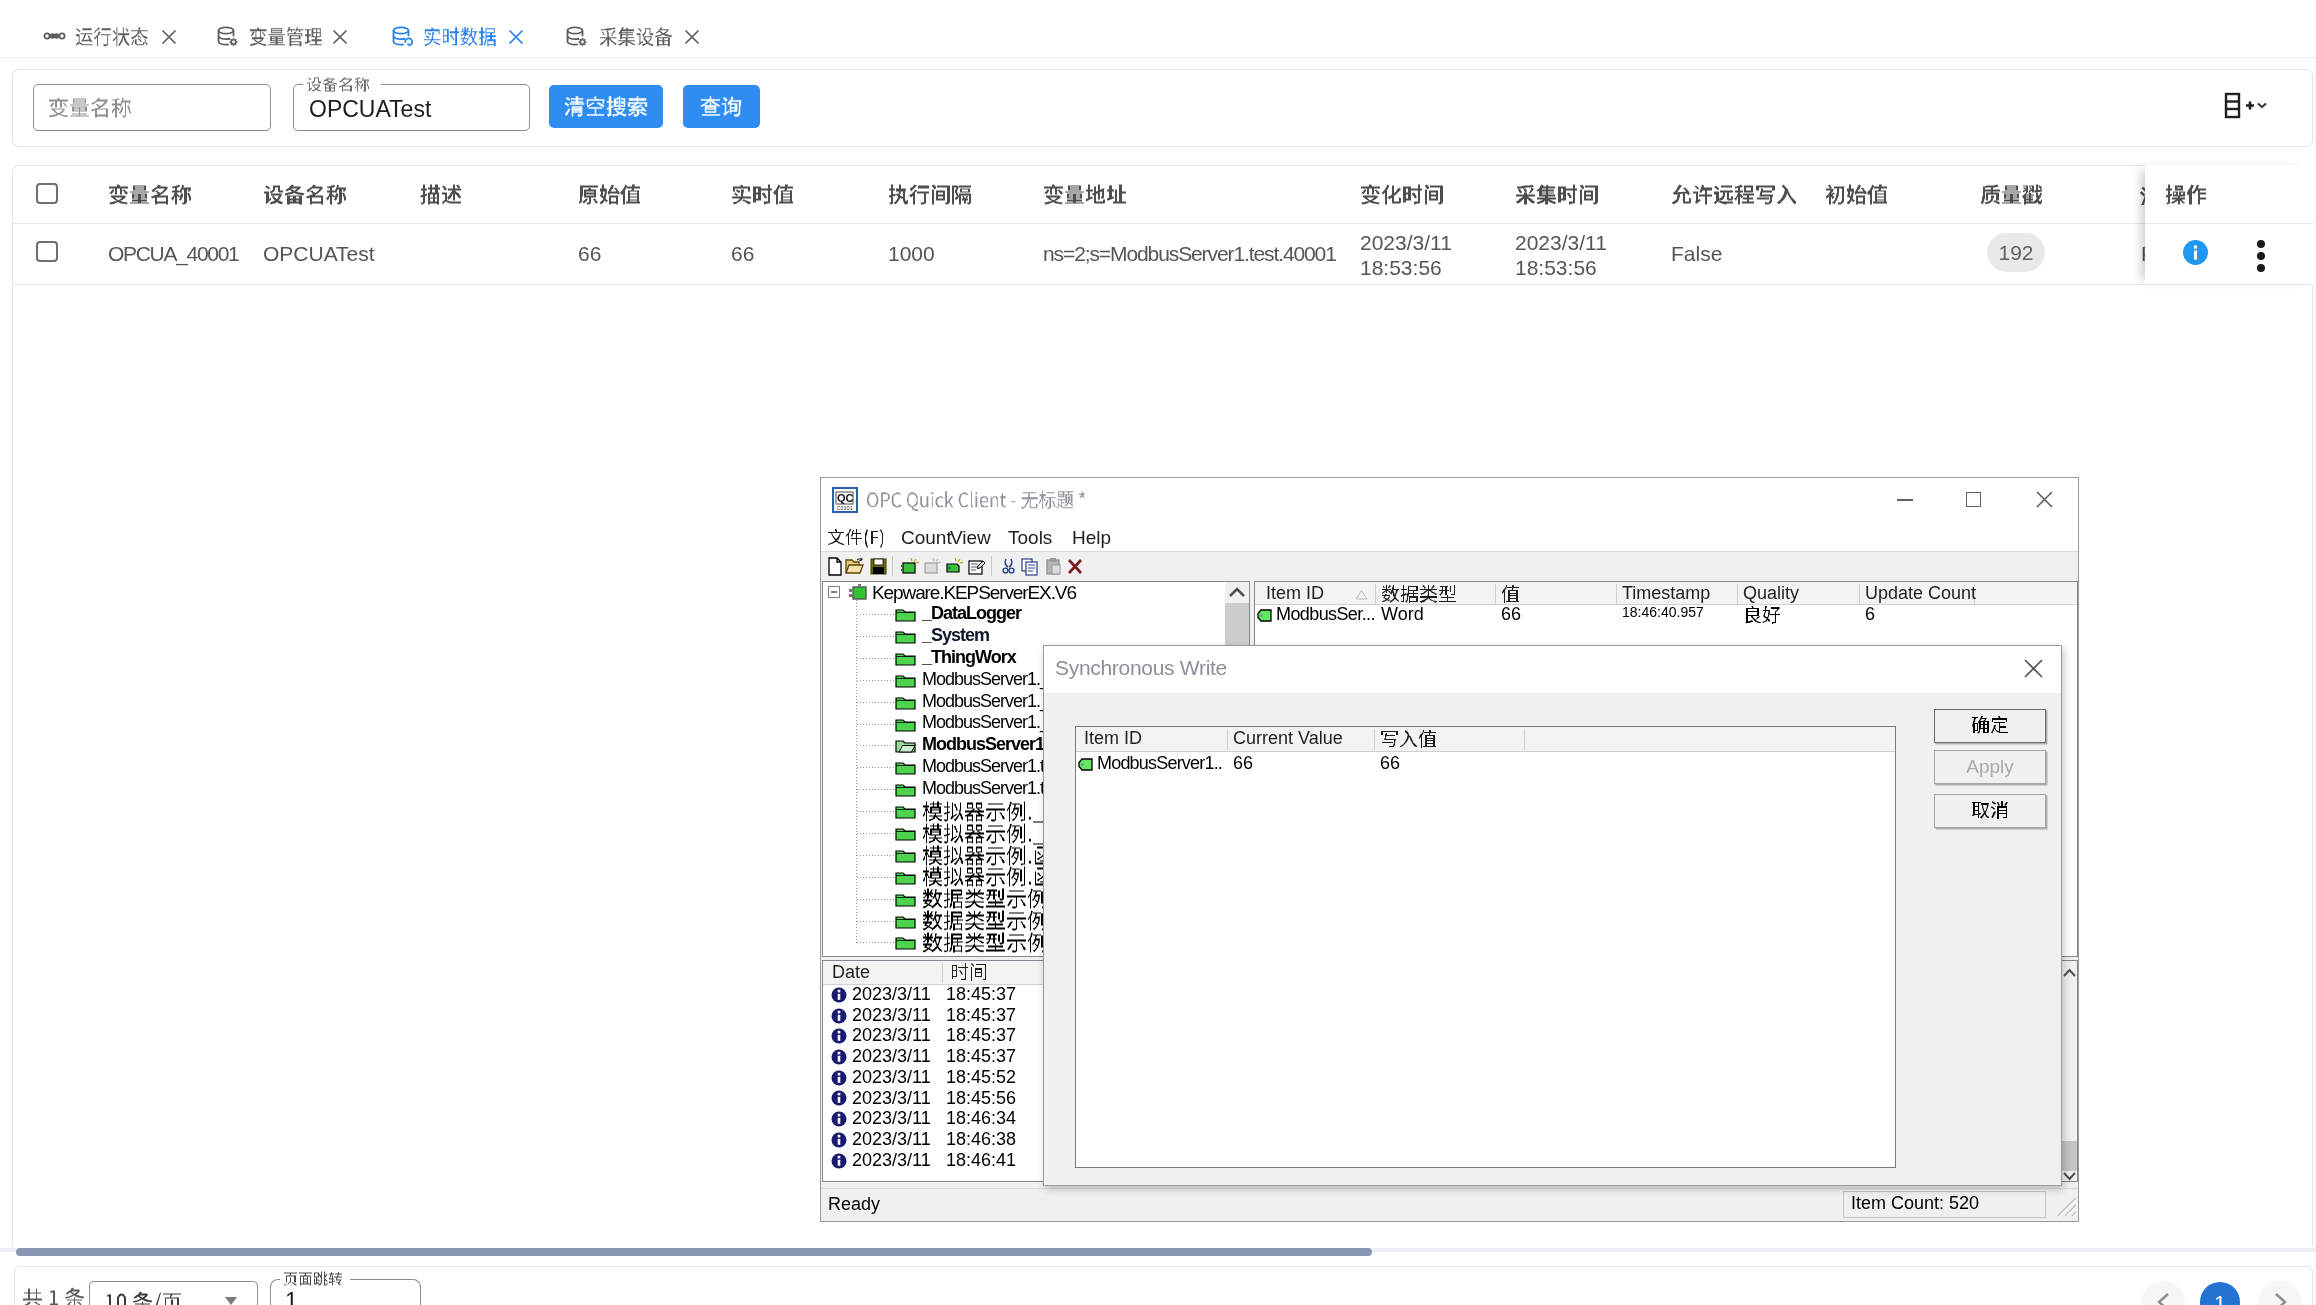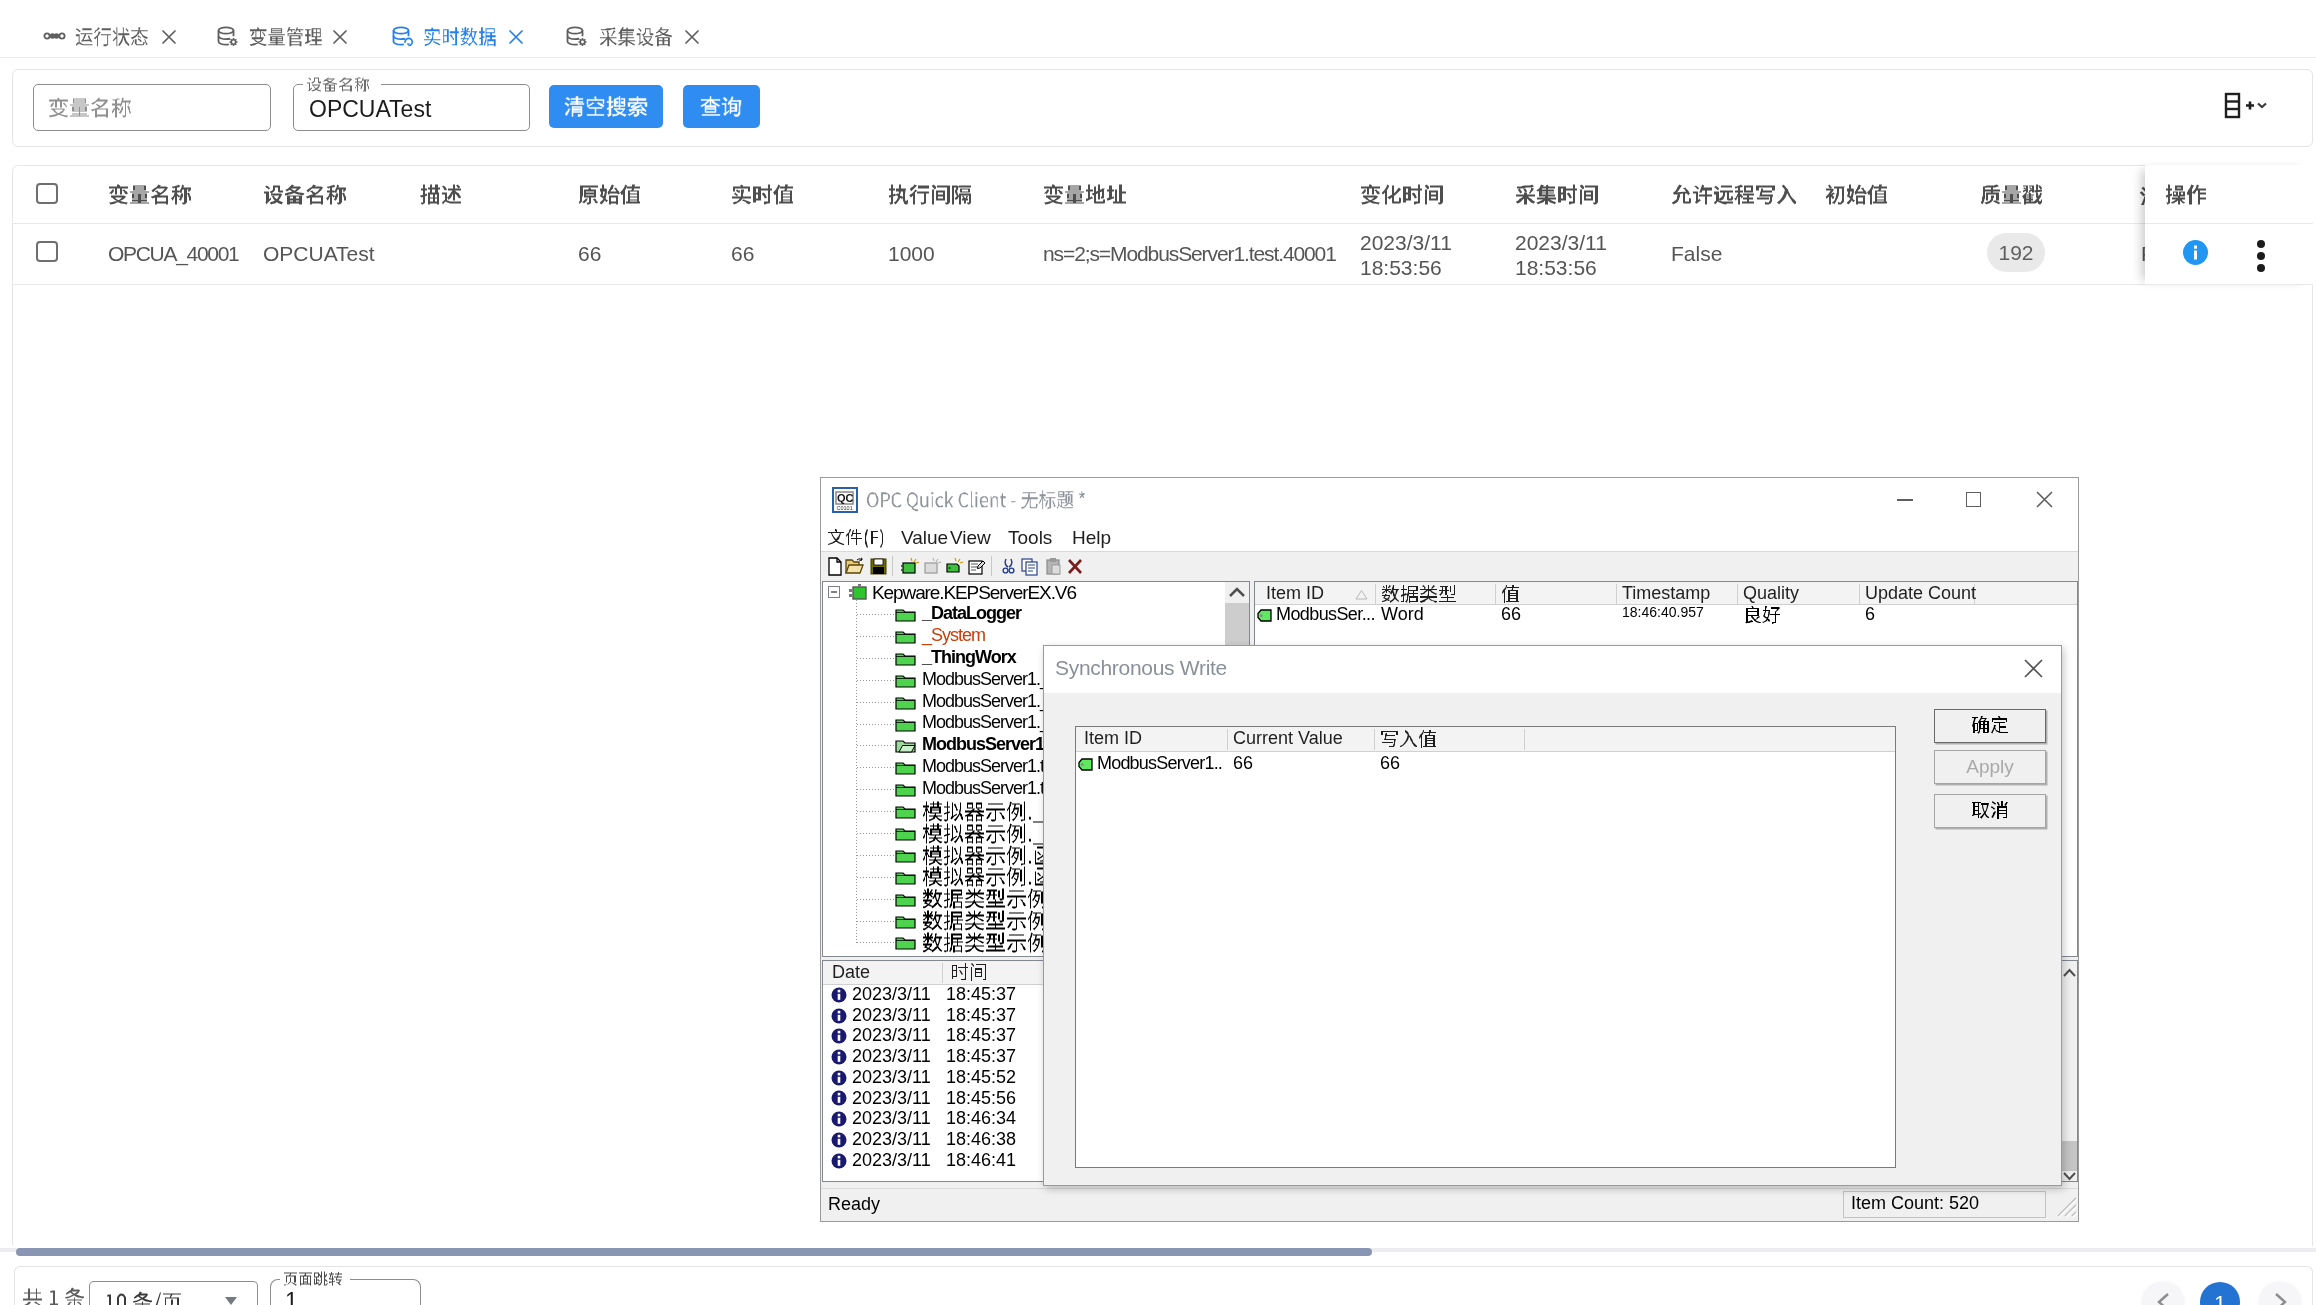--- a/index.html
+++ b/index.html
@@ -178,21 +178,21 @@
     <path transform="scale(0.89 1) translate(0 23.2)" d="M7 0Q6 0 4 -1Q3 -2 2 -3Q1 -5 1 -7Q1 -10 2 -11Q3 -13 4 -14Q6 -15 7 -15Q9 -15 11 -14Q12 -13 13 -11Q14 -10 14 -7Q14 -5 13 -3Q12 -2 11 -1Q9 0 7 0ZM7 -1Q9 -1 10 -2Q11 -3 11 -4Q12 -6 12 -7Q12 -9 11 -11Q11 -12 10 -13Q9 -13 7 -13Q6 -13 5 -13Q4 -12 4 -11Q3 -9 3 -7Q3 -6 4 -4Q4 -3 5 -2Q6 -1 7 -1Z M17 0V-15H21Q23 -15 24 -14Q25 -14 26 -13Q27 -12 27 -10Q27 -9 26 -8Q25 -7 24 -6Q23 -6 21 -6H19V0ZM19 -7H21Q23 -7 24 -8Q25 -9 25 -10Q25 -12 24 -13Q23 -13 21 -13H19Z M35 0Q34 0 33 0Q31 -1 30 -2Q30 -3 29 -4Q29 -6 29 -7Q29 -9 29 -11Q30 -12 31 -13Q31 -14 33 -14Q34 -15 35 -15Q37 -15 38 -14Q39 -14 39 -13L38 -12Q38 -13 37 -13Q36 -13 35 -13Q34 -13 33 -13Q32 -12 31 -11Q31 -9 31 -7Q31 -6 31 -4Q32 -3 33 -2Q34 -1 35 -1Q36 -1 37 -2Q38 -2 39 -3L40 -2Q39 -1 38 0Q36 0 35 0Z M52 0Q50 0 49 -1Q47 -2 47 -3Q46 -5 46 -7Q46 -10 47 -11Q47 -13 49 -14Q50 -15 52 -15Q54 -15 55 -14Q57 -13 58 -11Q58 -10 58 -7Q58 -5 58 -3Q57 -2 55 -1Q54 0 52 0ZM52 -1Q53 -1 54 -2Q55 -3 56 -4Q57 -6 57 -7Q57 -9 56 -11Q55 -12 54 -13Q53 -13 52 -13Q51 -13 50 -13Q49 -12 48 -11Q48 -9 48 -7Q48 -6 48 -4Q49 -3 50 -2Q51 -1 52 -1ZM57 4Q55 4 54 3Q53 3 52 2Q52 1 51 0L53 0Q53 1 54 1Q54 2 55 2Q56 2 57 2Q57 2 58 2Q58 2 58 2L59 3Q58 3 58 4Q57 4 57 4Z M65 0Q63 0 62 -1Q61 -2 61 -4V-11H63V-4Q63 -3 64 -2Q64 -1 65 -1Q66 -1 67 -2Q67 -2 68 -3V-11H70V0H68L68 -2H68Q67 -1 67 0Q66 0 65 0Z M74 0V-11H75V0ZM74 -13Q74 -13 74 -13Q73 -14 73 -14Q73 -15 74 -15Q74 -15 74 -15Q75 -15 75 -15Q76 -15 76 -14Q76 -14 75 -13Q75 -13 74 -13Z M83 0Q82 0 81 0Q80 -1 79 -2Q78 -4 78 -5Q78 -7 79 -9Q80 -10 81 -10Q82 -11 83 -11Q85 -11 85 -11Q86 -10 87 -10L86 -9Q85 -9 85 -9Q84 -10 84 -10Q83 -10 82 -9Q81 -9 81 -8Q80 -7 80 -5Q80 -4 81 -3Q81 -2 82 -2Q83 -1 84 -1Q84 -1 85 -2Q86 -2 86 -2L87 -1Q86 0 85 0Q84 0 83 0Z M89 0V-16H91V-5H91L96 -11H98L94 -6L98 0H96L93 -5L91 -3V0Z M110 0Q109 0 108 0Q107 -1 106 -2Q105 -3 105 -4Q104 -6 104 -7Q104 -9 105 -11Q105 -12 106 -13Q107 -14 108 -14Q109 -15 111 -15Q112 -15 113 -14Q114 -14 115 -13L114 -12Q113 -13 112 -13Q112 -13 111 -13Q109 -13 108 -13Q107 -12 107 -11Q106 -9 106 -7Q106 -6 107 -4Q107 -3 108 -2Q109 -1 111 -1Q112 -1 112 -2Q113 -2 114 -3L115 -2Q114 -1 113 0Q112 0 110 0Z M119 0Q119 0 118 0Q118 0 118 -1Q118 -1 118 -2V-16H119V-2Q119 -2 120 -1Q120 -1 120 -1Q120 -1 120 -1Q120 -1 120 -1L121 0Q120 0 120 0Q120 0 119 0Z M123 0V-11H125V0ZM124 -13Q124 -13 123 -13Q123 -14 123 -14Q123 -15 123 -15Q124 -15 124 -15Q125 -15 125 -15Q125 -15 125 -14Q125 -14 125 -13Q125 -13 124 -13Z M133 0Q132 0 130 0Q129 -1 129 -2Q128 -4 128 -5Q128 -7 128 -8Q129 -9 129 -10Q130 -10 131 -11Q132 -11 133 -11Q134 -11 135 -11Q136 -10 137 -9Q137 -8 137 -6Q137 -6 137 -5Q137 -5 137 -5H130Q130 -4 130 -3Q131 -2 132 -2Q132 -1 133 -1Q134 -1 135 -1Q135 -2 136 -2L137 -1Q136 0 135 0Q134 0 133 0ZM130 -6H136Q136 -8 135 -9Q134 -10 133 -10Q132 -10 131 -9Q131 -9 130 -8Q130 -7 130 -6Z M140 0V-11H141L141 -9H142Q142 -10 143 -11Q144 -11 145 -11Q147 -11 148 -10Q148 -9 148 -7V0H147V-7Q147 -8 146 -9Q146 -10 145 -10Q144 -10 143 -9Q142 -9 142 -8V0Z M155 0Q154 0 154 0Q153 -1 153 -1Q152 -2 152 -3V-9H151V-11L152 -11L153 -14H154V-11H157V-9H154V-3Q154 -2 155 -2Q155 -1 156 -1Q156 -1 156 -1Q157 -1 157 -2L157 0Q157 0 156 0Q156 0 155 0Z M163 -5V-6H168V-5Z M175 -10H193V-8H175ZM176 -15H191V-14H176ZM184 -8H185V-1Q185 -1 186 0Q186 0 187 0Q187 0 187 0Q188 0 188 0Q189 0 189 0Q190 0 190 0Q191 0 191 -1Q191 -1 191 -1Q191 -2 191 -4Q192 -3 192 -3Q192 -3 192 -3Q193 -3 193 -3Q193 -1 192 0Q192 0 192 1Q191 1 190 1Q190 1 190 1Q189 1 189 1Q188 1 188 1Q187 1 187 1Q187 1 186 1Q185 1 185 1Q184 1 184 0Q184 0 184 -1ZM183 -15H184Q184 -13 184 -12Q184 -10 184 -9Q183 -7 183 -6Q182 -4 181 -3Q180 -1 179 0Q177 1 175 2Q175 1 175 1Q175 1 174 0Q176 0 178 -1Q179 -2 180 -4Q181 -5 181 -6Q182 -8 182 -9Q182 -11 182 -12Q183 -14 183 -15Z M203 -15H212V-14H203ZM202 -10H213V-9H202ZM206 -10H208V0Q208 0 208 1Q208 1 207 1Q207 1 206 1Q205 2 204 2Q204 1 204 1Q204 0 204 0Q204 0 205 0Q206 0 206 0Q206 0 206 0Q206 0 206 0ZM209 -6 210 -7Q211 -6 211 -5Q212 -4 212 -3Q213 -2 213 -1L211 0Q211 -1 211 -2Q211 -3 210 -4Q210 -6 209 -6ZM203 -7 205 -7Q204 -5 204 -4Q204 -3 203 -2Q203 -1 202 0Q202 0 202 -1Q202 -1 201 -1Q201 -1 201 -1Q202 -2 202 -4Q203 -5 203 -7ZM195 -13H202V-11H195ZM198 -17H199V2H198ZM197 -12 198 -11Q198 -10 198 -9Q197 -8 197 -7Q197 -6 196 -5Q195 -4 195 -3Q195 -3 195 -3Q195 -4 194 -4Q194 -4 194 -4Q195 -5 195 -6Q196 -8 197 -9Q197 -10 197 -12ZM199 -11Q199 -11 200 -10Q200 -10 200 -9Q201 -8 201 -8Q202 -7 202 -7L201 -6Q201 -6 200 -7Q200 -7 200 -8Q199 -9 199 -9Q199 -10 198 -10Z M217 -12V-11H221V-12ZM217 -15V-13H221V-15ZM216 -16H223V-10H216ZM215 -8H224V-7H215ZM224 -16H233V-15H224ZM219 -8H220V0L219 -1ZM219 -5H223V-4H219ZM227 -15 229 -15Q229 -14 228 -14Q228 -13 228 -12L227 -13Q227 -13 227 -14Q227 -15 227 -15ZM217 -4Q217 -3 218 -2Q219 -1 220 -1Q221 0 223 0Q224 0 226 0Q226 0 227 0Q228 0 228 0Q229 0 230 0Q231 0 232 0Q233 0 233 0Q233 0 233 0Q232 1 232 1H231H226Q224 1 222 1Q221 1 220 0Q218 0 218 -1Q217 -2 216 -4ZM224 -13H232V-4H230V-12H226V-4H224ZM216 -6 217 -6Q217 -4 217 -2Q216 0 215 2Q215 1 215 1Q215 1 215 1Q214 1 214 1Q215 0 216 -2Q216 -4 216 -6ZM227 -11H229Q229 -8 229 -7Q228 -5 228 -4Q227 -3 226 -2Q225 -1 223 -1Q223 -1 223 -1Q223 -1 223 -2Q224 -2 225 -3Q226 -4 227 -5Q227 -6 227 -7Q227 -9 227 -11ZM228 -4 229 -5Q230 -4 230 -4Q231 -3 232 -3Q232 -2 233 -2L232 -1Q231 -1 231 -2Q230 -2 230 -3Q229 -3 228 -4Z M241 -9 240 -10 242 -12 239 -13 240 -14 242 -13 242 -16H243L243 -14L246 -14L246 -13L244 -12L245 -10L244 -9L243 -11Z" fill="#8f949c"></path>
   </svg>
 <div class="abs" style="left:1897px;top:499px;width:16px;height:2px;background:#5f5f5f"></div>
 <div class="abs" style="left:1966px;top:492px;width:15px;height:15px;border:1.6px solid #5f5f5f"></div>
 <svg class="abs" style="left:2036px;top:491px" width="17" height="17">
     <path d="M1 1 L16 16 M16 1 L1 16" stroke="#5f5f5f" stroke-width="1.6"></path>
   </svg>
 <svg style="position:absolute;left:827.0px;top:522.9px;overflow:visible" width="58.1" height="26.1">
     <path transform="scale(1.0 1) translate(0 20.9)" d="M13 -11 14 -11Q13 -8 12 -5Q10 -3 7 -1Q5 0 1 1Q1 1 1 1Q1 1 1 1Q1 0 1 0Q4 -1 6 -2Q9 -4 10 -6Q12 -8 13 -11ZM5 -11Q6 -8 8 -6Q9 -4 12 -2Q14 -1 17 0Q17 0 17 0Q17 1 17 1Q17 1 16 1Q13 0 11 -1Q8 -3 7 -5Q5 -8 4 -11ZM1 -12H17V-11H1ZM8 -15 9 -15Q9 -15 10 -14Q10 -13 10 -12L9 -12Q9 -13 8 -13Q8 -14 8 -15Z M29 -15H30V1H29ZM26 -14 27 -14Q27 -13 26 -11Q26 -10 26 -9Q25 -8 25 -7Q25 -7 24 -8Q24 -8 24 -8Q24 -8 24 -8Q24 -9 25 -10Q25 -11 25 -12Q26 -13 26 -14ZM26 -11H34V-10H26ZM24 -6H35V-5H24ZM23 -15 24 -15Q24 -13 23 -12Q22 -10 21 -9Q20 -8 19 -7Q19 -7 19 -7Q19 -7 19 -7Q19 -8 19 -8Q19 -9 20 -10Q21 -11 22 -12Q22 -14 23 -15ZM21 -10 22 -12 22 -12V1H21Z M40 4Q39 2 38 -1Q38 -3 38 -6Q38 -8 38 -10Q39 -13 40 -15L41 -14Q40 -12 40 -10Q39 -8 39 -6Q39 -3 40 -1Q40 1 41 3Z M44 0V-13H51V-12H46V-7H51V-6H46V0Z M54 4 53 3Q54 1 55 -1Q55 -3 55 -6Q55 -8 55 -10Q54 -12 53 -14L54 -15Q55 -13 56 -10Q56 -8 56 -6Q56 -3 56 -1Q55 2 54 4Z" fill="#1e1e1e"></path>
   </svg>
-<div class="t" style="left:901px;top:527px;font-size:19px;color:#1e1e1e">Value</div>
+<div class="t" style="left:901px;top:527px;font-size:19px;color:#1e1e1e">Count</div>
 <div class="t" style="left:950px;top:527px;font-size:19px;color:#1e1e1e">View</div>
 <div class="t" style="left:1008px;top:527px;font-size:19px;color:#1e1e1e">Tools</div>
 <div class="t" style="left:1072px;top:527px;font-size:19px;color:#1e1e1e">Help</div>
 <div class="abs" style="left:821px;top:551px;width:1257px;height:30px;background:#f0f0f0;border-top:1px solid #d9d9d9"></div>
 <svg class="abs" style="left:826px;top:557px" width="19" height="19">
     <path d="M3 1 H11 L15 5 V18 H3 Z" fill="#fff" stroke="#000" stroke-width="1.3"></path>
     <path d="M11 1 V5 H15" fill="none" stroke="#000" stroke-width="1.3"></path>
   </svg>
 <svg class="abs" style="left:845px;top:557px" width="19" height="19">
     <path d="M1 16 V3 H7 L9 5 H14 V8" fill="#e9c97e" stroke="#5b4700" stroke-width="1.3"></path>
@@ -262,21 +262,21 @@
 <svg class="abs" style="left:895px;top:606px" width="21" height="16">
     <path d="M1 4 H8 L10 6 H20 V15 H1 Z" fill="#4ed34e" stroke="#000" stroke-width="1.2"></path>
     <path d="M1 6.5 H20" stroke="#000" stroke-width=".8"></path>
   </svg>
 <div class="t" style="left:922px;top:603px;font-size:18px;font-weight:bold;letter-spacing:-1px;color:#000">_DataLogger</div>
 <div class="abs" style="left:857px;top:636px;width:38px;height:1px;background-image:repeating-linear-gradient(90deg,#999 0 1px,transparent 1px 3px)"></div>
 <svg class="abs" style="left:895px;top:628px" width="21" height="16">
     <path d="M1 4 H8 L10 6 H20 V15 H1 Z" fill="#4ed34e" stroke="#000" stroke-width="1.2"></path>
     <path d="M1 6.5 H20" stroke="#000" stroke-width=".8"></path>
   </svg>
-<div class="t" style="left:922px;top:625px;font-size:18px;font-weight:normal;letter-spacing:-1px;color:#c2410c">_System</div>
+<div class="t" style="left:922px;top:625px;font-size:18px;font-weight:bold;letter-spacing:-1px;color:#0f172a">_System</div>
 <div class="abs" style="left:857px;top:658px;width:38px;height:1px;background-image:repeating-linear-gradient(90deg,#999 0 1px,transparent 1px 3px)"></div>
 <svg class="abs" style="left:895px;top:650px" width="21" height="16">
     <path d="M1 4 H8 L10 6 H20 V15 H1 Z" fill="#4ed34e" stroke="#000" stroke-width="1.2"></path>
     <path d="M1 6.5 H20" stroke="#000" stroke-width=".8"></path>
   </svg>
 <div class="t" style="left:922px;top:647px;font-size:18px;font-weight:bold;letter-spacing:-1px;color:#000">_ThingWorx</div>
 <div class="abs" style="left:857px;top:680px;width:38px;height:1px;background-image:repeating-linear-gradient(90deg,#999 0 1px,transparent 1px 3px)"></div>
 <svg class="abs" style="left:895px;top:672px" width="21" height="16">
     <path d="M1 4 H8 L10 6 H20 V15 H1 Z" fill="#4ed34e" stroke="#000" stroke-width="1.2"></path>
     <path d="M1 6.5 H20" stroke="#000" stroke-width=".8"></path>

